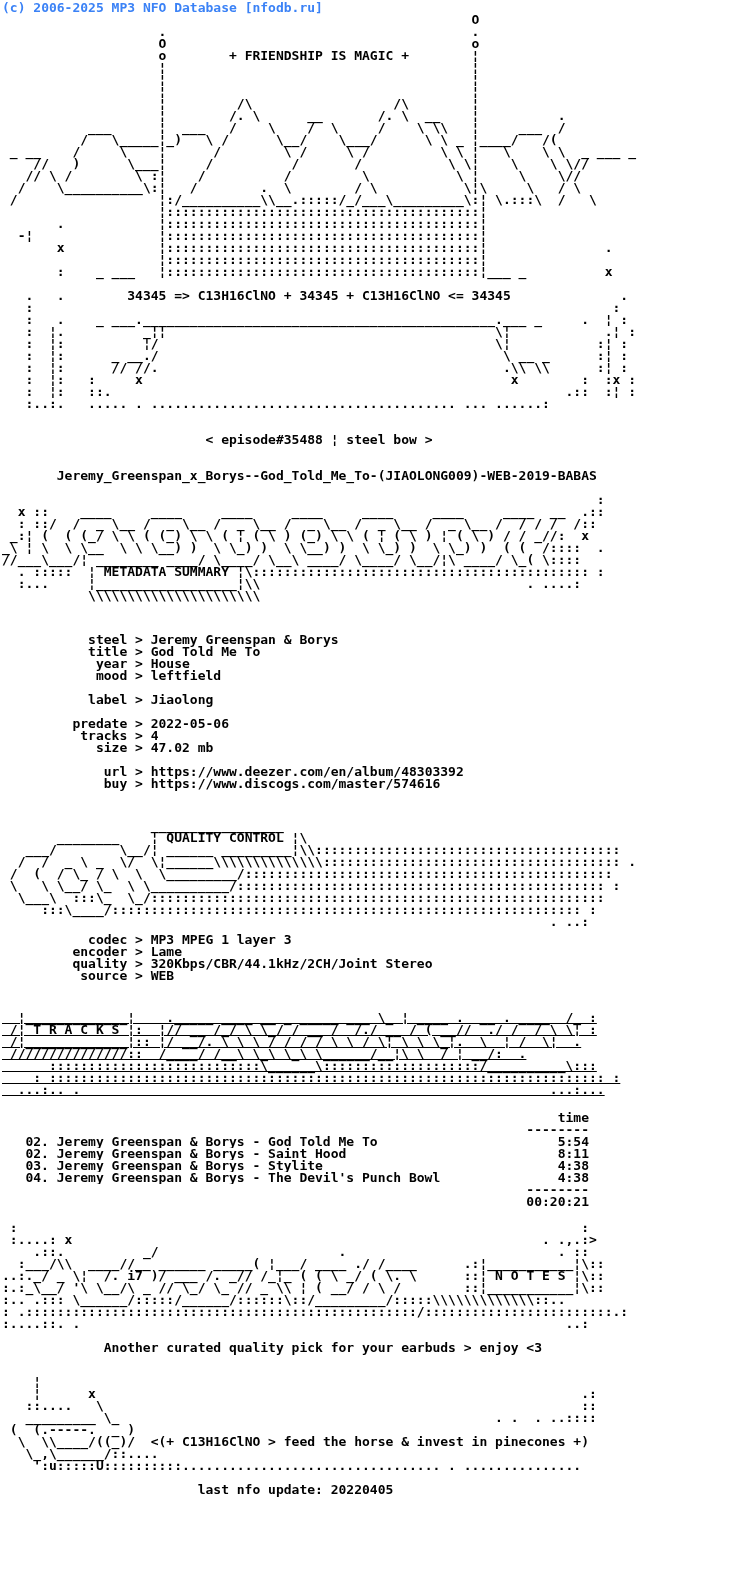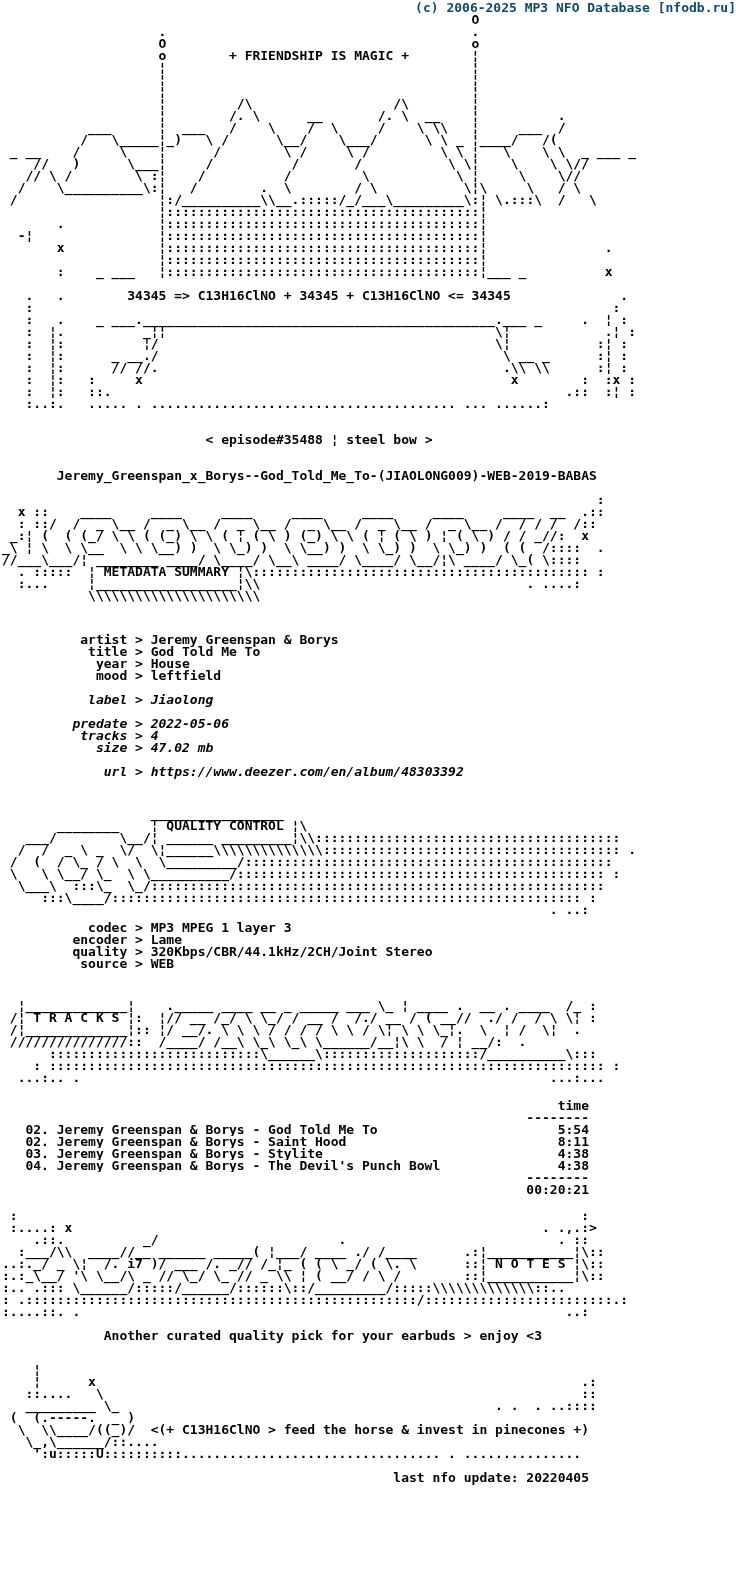--- a/index.html
+++ b/index.html
@@ -7,43 +7,43 @@
     width: 736px; height: 1572px;
     background: #ffffff; color: #000000;
     font-family: "DejaVu Sans Mono", monospace;
     font-weight: 700;
     font-size: 13px; line-height: 12px;
     overflow: hidden;
     padding: 2px 0 0 2px;
     box-sizing: border-box;
   }
   pre { margin: 0; white-space: pre; font: inherit; }
-  .red-line { color: #0c4a6e; text-align: right; }
+  .red-line { color: #3b82f6; text-align: left; }
   .art { margin: 0; }
   .episode-line  { margin-top: 24px; padding-left: 26ch; }
   .release-line  { margin-top: 24px; padding-left: 7ch; }
   .meta-art      { margin-top: 12px; }
   .kv-section    { margin-top: 32px; }
   .kv-section.quality { margin-top: 6px; }
-  .kv-group + .kv-group { margin-top: 12px; font-style: italic; }
+  .kv-group + .kv-group { margin-top: 12px; }
   .kv { padding-left: 9ch; white-space: pre; }
   .kv .k { display: inline-block; width: 7ch; text-align: right; white-space: pre; }
   .kv .sep, .kv .v { white-space: pre; }
   .qual-art   { margin-top: 30px; }
-  .tracks-art { margin-top: 30px; }
+  .tracks-art { margin-top: 30px; text-decoration: underline; }
   .tracks-table { margin-top: 16px; }
   .tright { width: 75ch; text-align: right; white-space: pre; }
   .trow { padding-left: 3ch; display: flex; width: 72ch; white-space: pre; }
   .tnum { width: 4ch; }
   .ttitle { flex: 1; overflow: hidden; }
   .ttime { width: 8ch; text-align: right; }
   .notes-art  { margin-top: 14px; }
   .notes-line { margin-top: 12px; padding-left: 13ch; }
   .horse-art  { margin-top: 22px; }
-  .footer-line { margin-top: 12px; }
+  .footer-line { margin-top: 12px; text-align: center; }
 </style>
 </head>
 <body>
 
 <div>
 
   <pre class="red-line">(c) 2006-2025 MP3 NFO Database [nfodb.ru]</pre>
 
   <pre class="art header-art">                                                            O
                     .                                       .
@@ -88,35 +88,36 @@
   : ::/  /  _ \__ /  _ \__ /  _ \__ /  _ \__ /  _ \__ /  _ \__ /  / / /  /::
  _:¦ (  ( (_/ \ \ ( (_) \ \ ( ¦ ( \ ) (_) \ \ ( ¦ ( \ ) ¦ ( \ ) / / _//:  x
 _\ ¦ \  \ \__  \ \ \__) )  \ \_) )  \ \__) )  \ \_) )  \ \_) )  ( (  /::::  .
 //___\___/¦ ________ ____/ \____/ \__\ ____/ \____/ \__/¦\ ____/ \_( \::::
   . :::::  ¦ METADATA SUMMARY ¦\::::::::::::::::::::::::::::::::::::::::::: :
   :...     ¦__________________¦\\                                  . ....:
            \\\\\\\\\\\\\\\\\\\\\\</pre>
 
   <div class="kv-section">
     <div class="kv-group">
-      <div class="kv"><span class="k">artist</span><span class="sep"> &gt; </span><span class="v">Jeremy Greenspan &amp; Borys</span></div>
+      <div class="kv"><span class="k">steel</span><span class="sep"> &gt; </span><span class="v">Jeremy Greenspan &amp; Borys</span></div>
       <div class="kv"><span class="k">title</span><span class="sep"> &gt; </span><span class="v">God Told Me To</span></div>
       <div class="kv"><span class="k">year</span><span class="sep"> &gt; </span><span class="v">House</span></div>
       <div class="kv"><span class="k">mood</span><span class="sep"> &gt; </span><span class="v">leftfield</span></div>
     </div>
     <div class="kv-group">
       <div class="kv"><span class="k">label</span><span class="sep"> &gt; </span><span class="v">Jiaolong</span></div>
     </div>
     <div class="kv-group">
       <div class="kv"><span class="k">predate</span><span class="sep"> &gt; </span><span class="v">2022-05-06</span></div>
       <div class="kv"><span class="k">tracks</span><span class="sep"> &gt; </span><span class="v">4</span></div>
       <div class="kv"><span class="k">size</span><span class="sep"> &gt; </span><span class="v">47.02 mb</span></div>
     </div>
     <div class="kv-group">
       <div class="kv"><span class="k">url</span><span class="sep"> &gt; </span><span class="v">https://www.deezer.com/en/album/48303392</span></div>
+      <div class="kv"><span class="k">buy</span><span class="sep"> &gt; </span><span class="v">https://www.discogs.com/master/574616</span></div>
     </div>
   </div>
 
   <pre class="art qual-art">                   _________________
        ________    ¦ QUALITY CONTROL ¦\
    ___/        \__/¦ ______ _________¦\\:::::::::::::::::::::::::::::::::::::::
   /  /  _ \ _  \/  \¦______\\\\\\\\\\\\\\:::::::::::::::::::::::::::::::::::::: .
  /  (  / \_ / \  \  \_________/:::::::::::::::::::::::::::::::::::::::::::::::
  \   \ \__/ \_  \ \__________/::::::::::::::::::::::::::::::::::::::::::::::: :
   \___\  :::\_  \_/::::::::::::::::::::::::::::::::::::::::::::::::::::::::::

